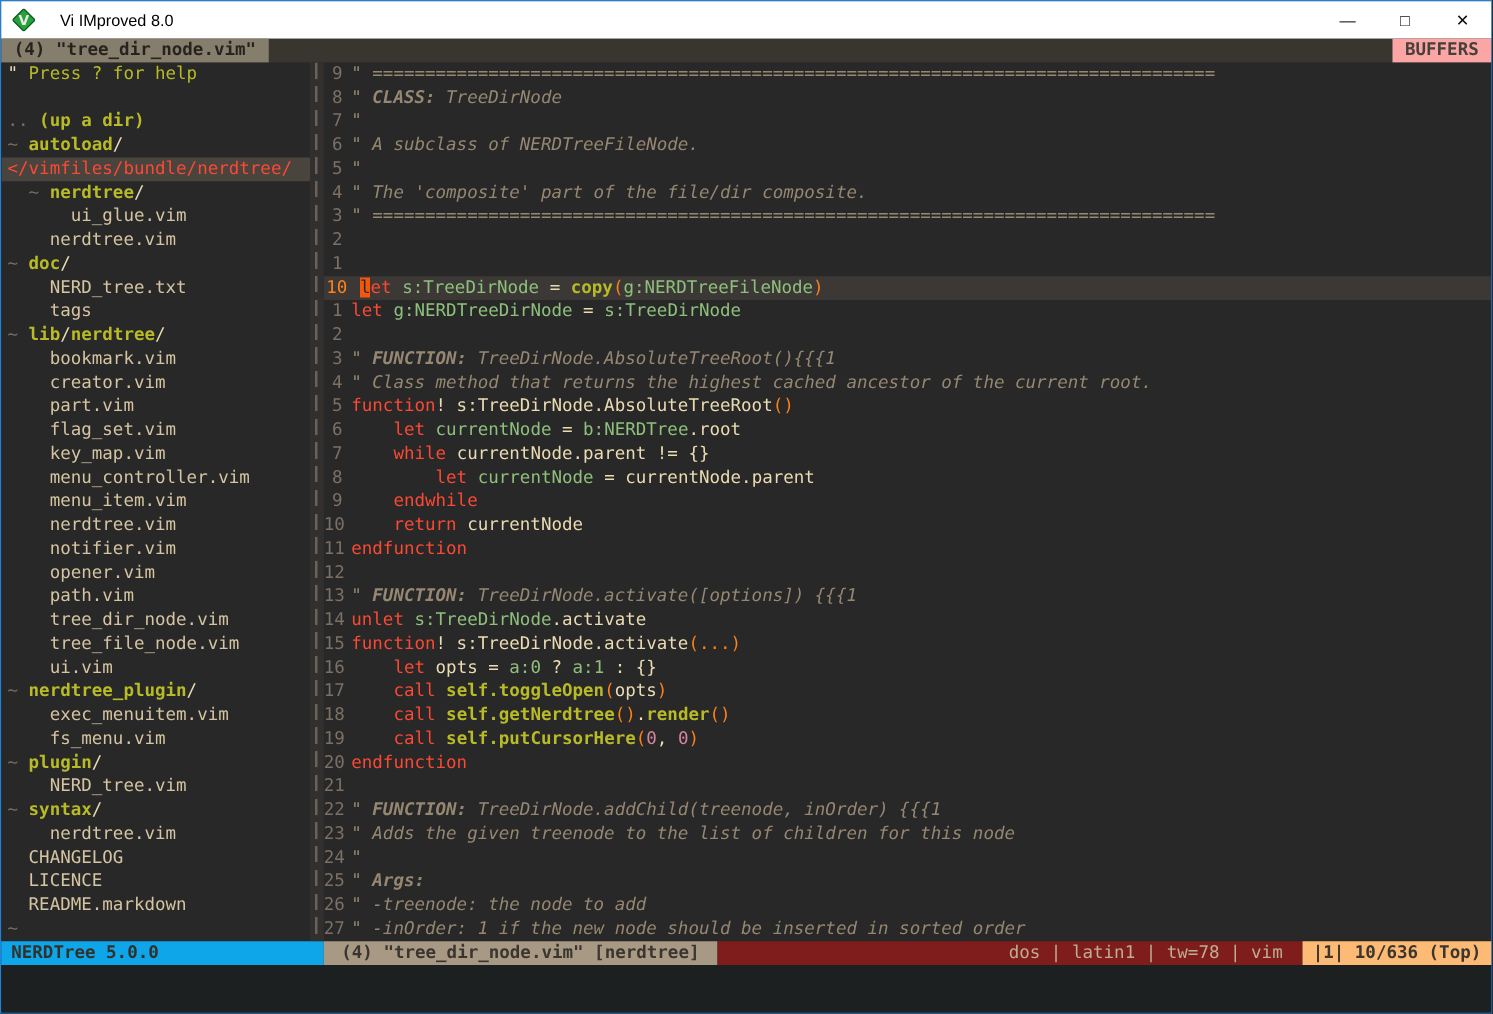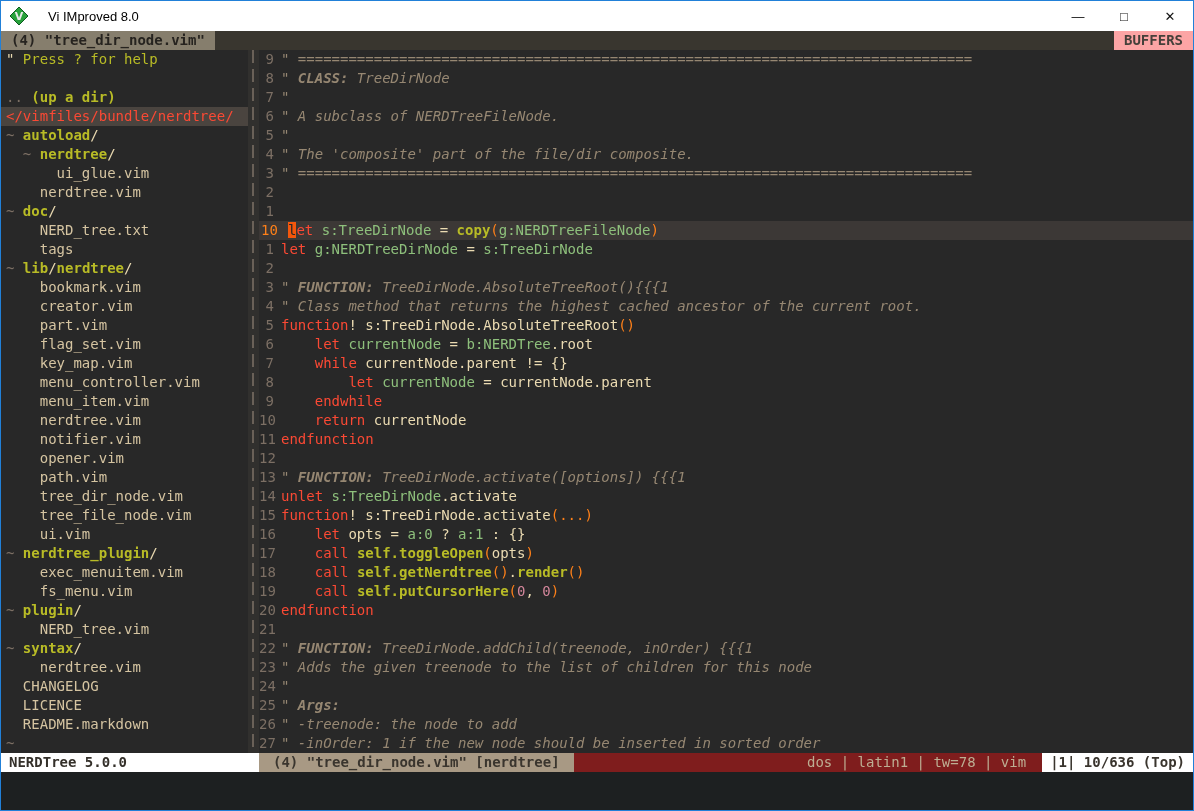--- a/index.html
+++ b/index.html
@@ -48,24 +48,24 @@
   .s-cmb  { color:#968772; font-style:italic; font-weight:bold; }
   .s-cur  { background:#f4570c; color:#282828; }
   .s-dim  { color:#7c6f64; }
   .s-dir  { color:#b8bb26; font-weight:bold; }
   .s-help { color:#b8bb26; }
   .s-file { color:#d5c4a1; }
   .s-root { color:#fb4934; }
 
   
   .statusbar { height:19px; flex:none; display:flex; font-size:14px; line-height:19px; white-space:pre; }
-  .st-left { width:258px; flex:none; background:#ffffff; color:#34302a; font-weight:bold; padding-left:8px; }
+  .st-left { width:258px; flex:none; background:#0ea5e9; color:#34302a; font-weight:bold; padding-left:8px; }
   .st-file { background:#a89984; color:#3a352e; font-weight:bold; padding:0 14px; }
   .st-mid  { flex:1; background:#7f1d1d; color:#bdae93; text-align:right; padding-right:16px; }
-  .st-pos  { background:#ffffff; color:#3a352e; font-weight:bold; padding:0 8px;text-align:center; }
+  .st-pos  { background:#fdba74; color:#3a352e; font-weight:bold; padding:0 8px;text-align:center; }
 
   .cmdline { flex:1; background:#1d2021; }
 </style>
 </head>
 <body>
 
 <div class="window">
 
   <div class="titlebar">
     <span class="app-icon">
@@ -86,22 +86,22 @@
     <div class="tab">(4) "tree_dir_node.vim"</div>
     <div class="tabfill"></div>
     <div class="buffers-label">BUFFERS</div>
   </div>
 
   <div class="main">
     <div class="nerdtree" id="tree">
         <div class="trow"><span class="s-fg">" </span><span class="s-help">Press ? for help</span></div>
         <div class="trow"></div>
         <div class="trow"><span class="s-dim">.. </span><span class="s-dir">(up a dir)</span></div>
+        <div class="trow"><span class="s-dim">~ </span><span class="s-dir">autoload</span><span class="s-fg">/</span></div>
         <div class="trow rootline"><span class="s-root">&lt;/vimfiles/bundle/nerdtree/</span></div>
-        <div class="trow"><span class="s-dim">~ </span><span class="s-dir">autoload</span><span class="s-fg">/</span></div>
         <div class="trow"><span class="s-fg">  </span><span class="s-dim">~ </span><span class="s-dir">nerdtree</span><span class="s-fg">/</span></div>
         <div class="trow"><span class="s-fg">      </span><span class="s-file">ui_glue.vim</span></div>
         <div class="trow"><span class="s-fg">    </span><span class="s-file">nerdtree.vim</span></div>
         <div class="trow"><span class="s-dim">~ </span><span class="s-dir">doc</span><span class="s-fg">/</span></div>
         <div class="trow"><span class="s-fg">    </span><span class="s-file">NERD_tree.txt</span></div>
         <div class="trow"><span class="s-fg">    </span><span class="s-file">tags</span></div>
         <div class="trow"><span class="s-dim">~ </span><span class="s-dir">lib</span><span class="s-fg">/</span><span class="s-dir">nerdtree</span><span class="s-fg">/</span></div>
         <div class="trow"><span class="s-fg">    </span><span class="s-file">bookmark.vim</span></div>
         <div class="trow"><span class="s-fg">    </span><span class="s-file">creator.vim</span></div>
         <div class="trow"><span class="s-fg">    </span><span class="s-file">part.vim</span></div>

